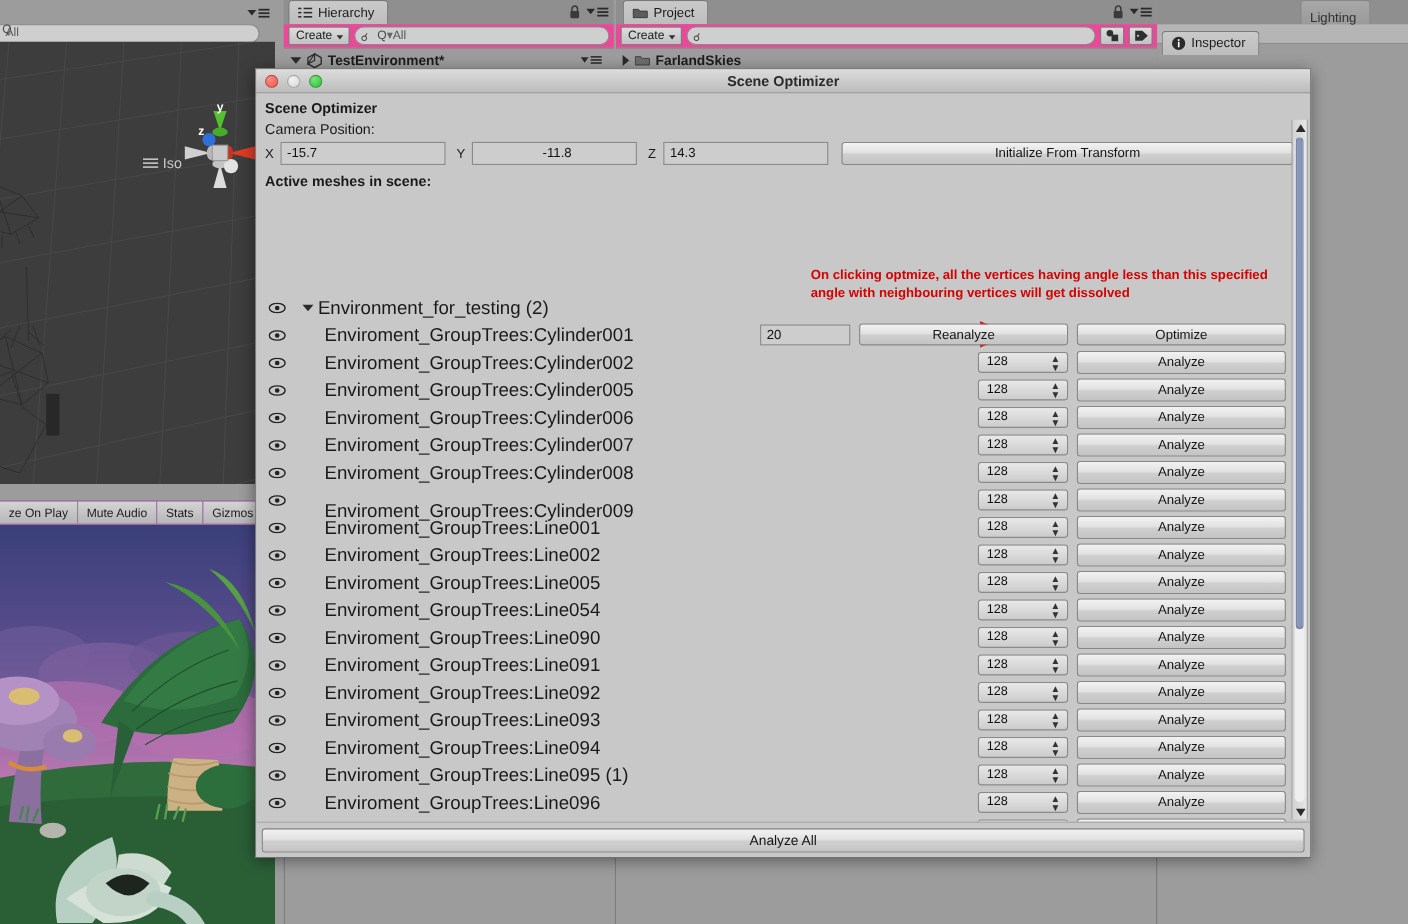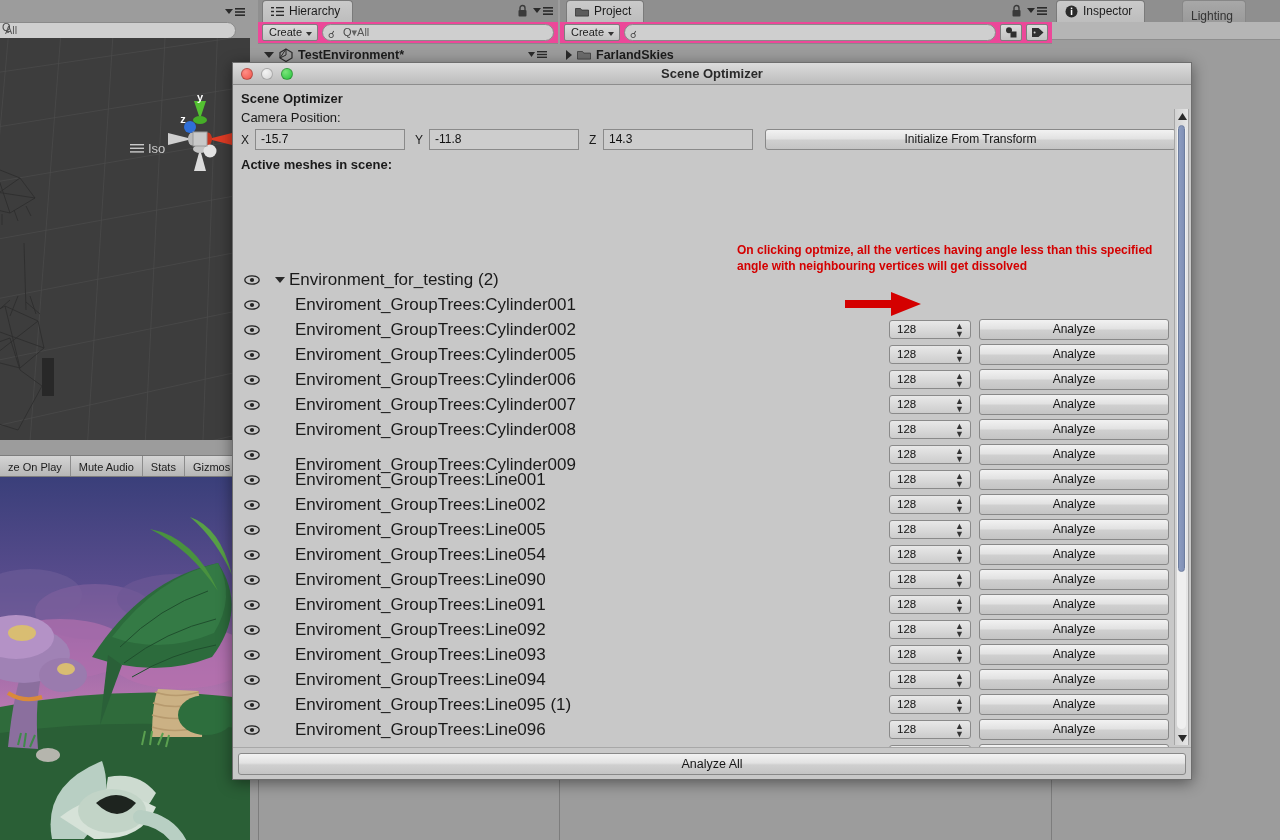--- a/index.html
+++ b/index.html
@@ -426,21 +426,21 @@
       <span class="tri-right"></span>
       <svg width="14" height="11" viewBox="0 0 14 11">
         <path d="M0.5 2.5 h5 l1.3 1.6 h6.7 v6 h-13 Z" fill="#6d6d6d" stroke="#3a3a3a" stroke-width=".8"></path>
       </svg>
       <b style="font-size:12.5px;">FarlandSkies</b>
     </div>
   </div>
 
   <div class="insp-panel">
     <div class="tab-strip">
-      <div class="tab" style="left:4px;">
+      <div class="tab" style="left:4px;margin-top:28px;">
         <svg width="13" height="13" viewBox="0 0 13 13">
           <circle cx="6.5" cy="6.5" r="6" fill="#2b2b2b"></circle>
           <rect x="5.8" y="5" width="1.5" height="5" fill="#fff"></rect>
             <rect x="5.8" y="2.6" width="1.5" height="1.6" fill="#fff"></rect>
         </svg>
         <span>Inspector</span>
       </div>
       <div class="tab inactive" style="left:130px;">
         <svg width="13" height="11" viewBox="0 0 13 11">
           <rect x="0" y="1.5" width="13" height="1.3" fill="#3a3a3a"></rect>
@@ -471,21 +471,21 @@
     </div>
 
     <div class="win-body">
       <div class="win-pad">
         <div class="h-title">Scene Optimizer</div>
         <div class="h-sub">Camera Position:</div>
         <div class="coord-row">
           <span class="lbl">X</span>
           <div class="tf" style="width:150px;">-15.7</div>
           <span class="lbl" style="margin-left:6px;">Y</span>
-          <div class="tf" style="width:150px;">-11.8</div>
+          <div class="tf" style="width:150px;text-align:center;">-11.8</div>
           <span class="lbl" style="margin-left:6px;">Z</span>
           <div class="tf" style="width:150px;">14.3</div>
           <div class="btn" style="width:411px;margin-left:8px;">Initialize From Transform</div>
         </div>
         <div class="sec-label">Active meshes in scene:</div>
       </div>
 
       <div class="note">On clicking optmize, all the vertices having angle less than this specified angle with neighbouring vertices will get dissolved</div>
       <svg class="arrow" viewBox="0 0 78 26">
         <path d="M0 9 h46 v-8 l30 12 l-30 12 v-8 h-46 Z" fill="#d40000"></path>
@@ -505,20 +505,25 @@
         </div>
 
         <div class="mesh-row">
           <span class="eye">
             <svg width="16" height="10" viewBox="0 0 16 10">
                 <ellipse cx="8" cy="5" rx="7.2" ry="4.2" fill="none" stroke="#222" stroke-width="1.3"></ellipse>
                 <circle cx="8" cy="5" r="2.1" fill="#222"></circle>
               </svg>
           </span>
           <span class="mesh-name" style="margin-left:32px;">Enviroment_GroupTrees:Cylinder001</span>
+          <div class="row-right">
+            <div class="tf" style="width:82px;height:19px;line-height:17px;">20</div>
+            <div class="btn" style="width:190px;height:20px;line-height:18px;">Reanalyze</div>
+            <div class="btn" style="width:190px;height:20px;line-height:18px;">Optimize</div>
+          </div>
         </div>
 
         <div id="rows">
             <div class="mesh-row">
               <span class="eye">
                 <svg width="16" height="10" viewBox="0 0 16 10">
                   <ellipse cx="8" cy="5" rx="7.2" ry="4.2" fill="none" stroke="#222" stroke-width="1.3"></ellipse>
                   <circle cx="8" cy="5" r="2.1" fill="#222"></circle>
                 </svg>
               </span>

